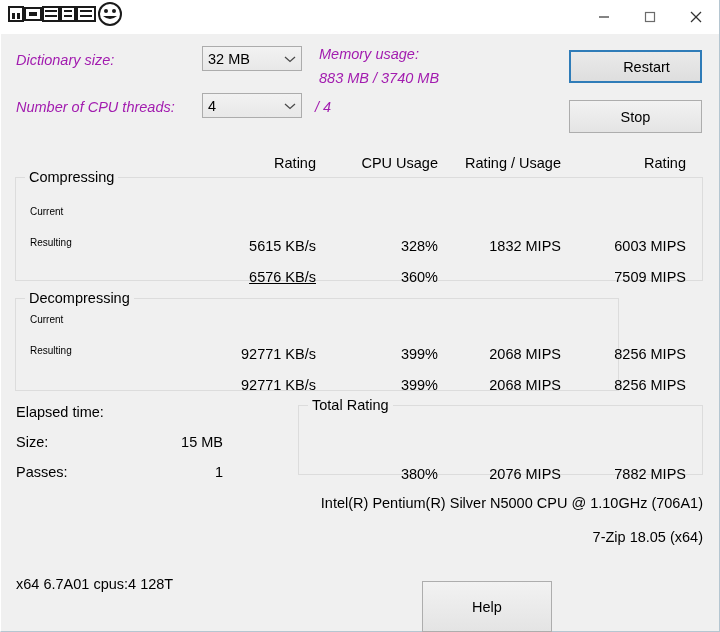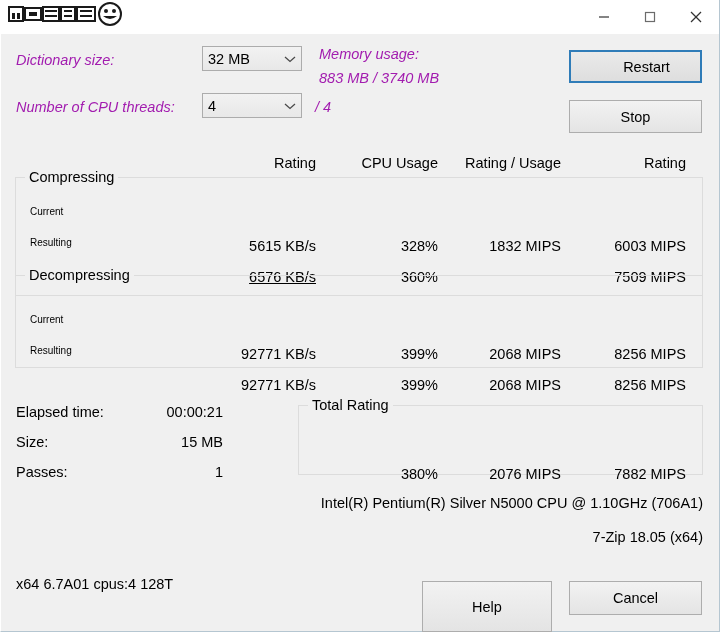--- a/index.html
+++ b/index.html
@@ -245,53 +245,52 @@
 
     <div class="lbl" style="left:314px; top:65px;">/ 4</div>
 
     <div class="btn" style="left:568px; top:66px; width:133px; height:33px;">Stop</div>
 
     <div class="colhdr" style="left:175px; top:121px; width:140px;">Rating</div>
     <div class="colhdr" style="left:320px; top:121px; width:117px;">CPU Usage</div>
     <div class="colhdr" style="left:440px; top:121px; width:120px;">Rating / Usage</div>
     <div class="colhdr" style="left:565px; top:121px; width:120px;">Rating</div>
 
-    <div class="group" style="left:14px; top:143px; width:688px; height:119px;">
+    <div class="group" style="left:14px; top:143px; width:688px; height:104px;">
       <div class="group-title">Compressing</div>
     </div>
 
     <div class="rowlabel" style="left:29px; top:172px;">Current</div>
     <div class="cell" style="left:175px; top:172px; width:140px;">5615 KB/s</div>
     <div class="cell" style="left:320px; top:172px; width:117px;">328%</div>
     <div class="cell" style="left:440px; top:172px; width:120px;">1832 MIPS</div>
     <div class="cell" style="left:565px; top:172px; width:120px;">6003 MIPS</div>
 
     <div class="rowlabel" style="left:29px; top:203px;">Resulting</div>
     <div class="cell" style="left:175px; top:203px; width:140px;text-decoration:underline;">6576 KB/s</div>
     <div class="cell" style="left:320px; top:203px; width:117px;">360%</div>
     <div class="cell" style="left:565px; top:203px; width:120px;">7509 MIPS</div>
 
-    <div class="group" style="left:14px; top:241px; width:688px; height:93px;">
+    <div class="group" style="left:14px; top:264px; width:604px; height:93px;">
       <div class="group-title">Decompressing</div>
     </div>
 
     <div class="rowlabel" style="left:29px; top:280px;">Current</div>
     <div class="cell" style="left:175px; top:280px; width:140px;">92771 KB/s</div>
     <div class="cell" style="left:320px; top:280px; width:117px;">399%</div>
     <div class="cell" style="left:440px; top:280px; width:120px;">2068 MIPS</div>
     <div class="cell" style="left:565px; top:280px; width:120px;">8256 MIPS</div>
 
     <div class="rowlabel" style="left:29px; top:311px;">Resulting</div>
     <div class="cell" style="left:175px; top:311px; width:140px;">92771 KB/s</div>
     <div class="cell" style="left:320px; top:311px; width:117px;">399%</div>
     <div class="cell" style="left:440px; top:311px; width:120px;">2068 MIPS</div>
     <div class="cell" style="left:565px; top:311px; width:120px;">8256 MIPS</div>
 
     <div class="statlabel" style="left:15px; top:370px;">Elapsed time:</div>
-    <div class="statvalue" style="left:100px; top:370px; width:122px;">00:00:21</div>
 
     <div class="statlabel" style="left:15px; top:400px;">Size:</div>
     <div class="statvalue" style="left:100px; top:400px; width:122px;">15 MB</div>
 
     <div class="statlabel" style="left:15px; top:430px;">Passes:</div>
     <div class="statvalue" style="left:100px; top:430px; width:122px;">1</div>
 
     <div class="group" style="left:297px; top:371px; width:405px; height:70px;">
       <div class="group-title">Total Rating</div>
     </div>
@@ -300,16 +299,15 @@
     <div class="cell" style="left:440px; top:400px; width:120px;">2076 MIPS</div>
     <div class="cell" style="left:565px; top:400px; width:120px;">7882 MIPS</div>
 
     <div class="infoline" style="left:220px; top:461px; width:482px;">Intel(R) Pentium(R) Silver N5000 CPU @ 1.10GHz (706A1)</div>
     <div class="infoline" style="left:380px; top:495px; width:322px;">7-Zip 18.05 (x64)</div>
 
     <div class="footer-status" style="left:15px; top:542px;">x64 6.7A01 cpus:4 128T</div>
 
     <div class="btn" style="left:421px; top:547px; width:130px; height:51px;">Help</div>
 
-    <div class="btn" style="left:568px; top:547px; width:133px; height:34px;">Cancel</div>
 
   </div>
 </div>
 
 </body></html>

